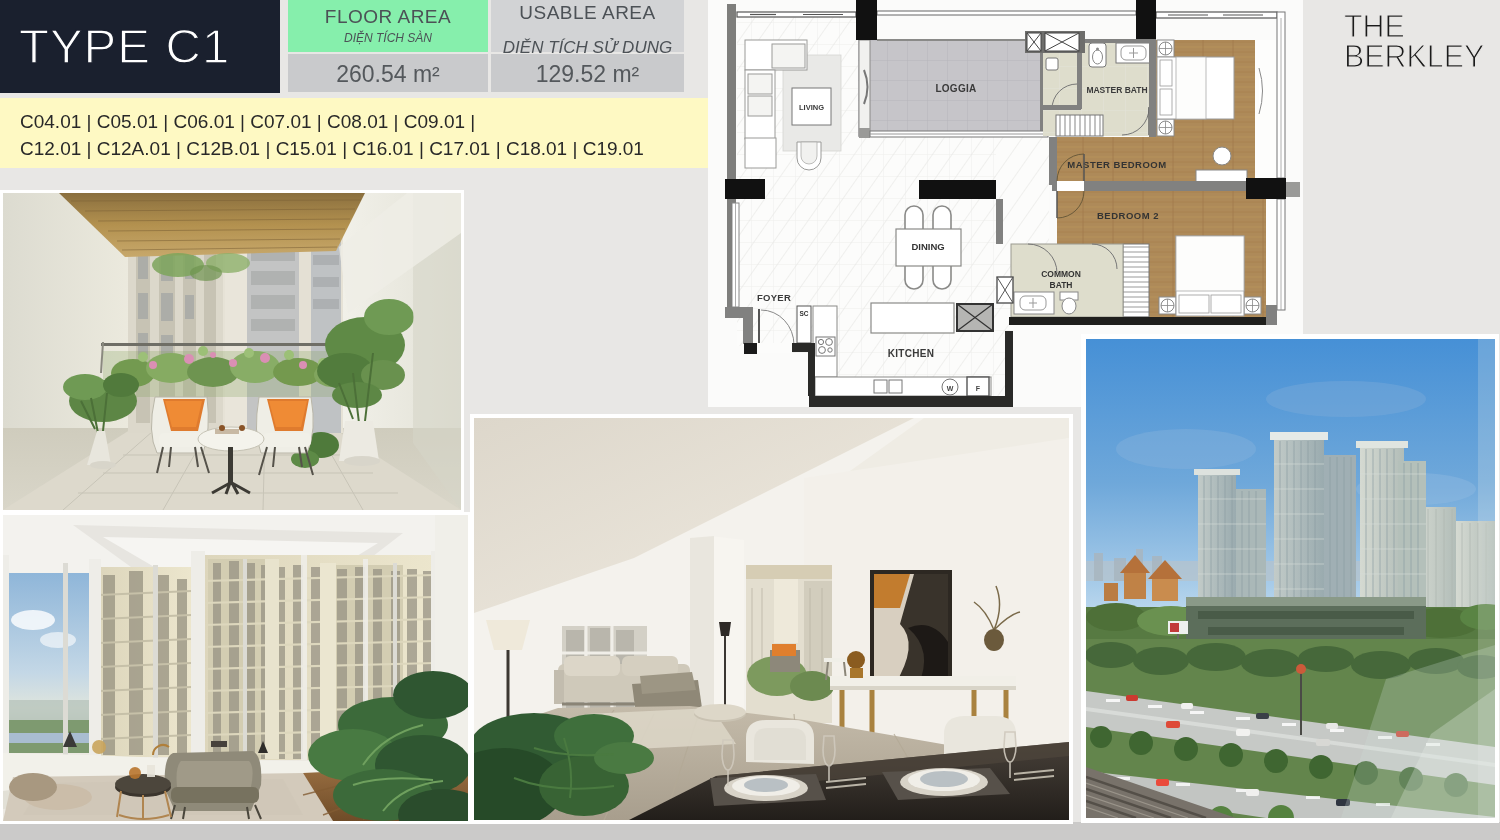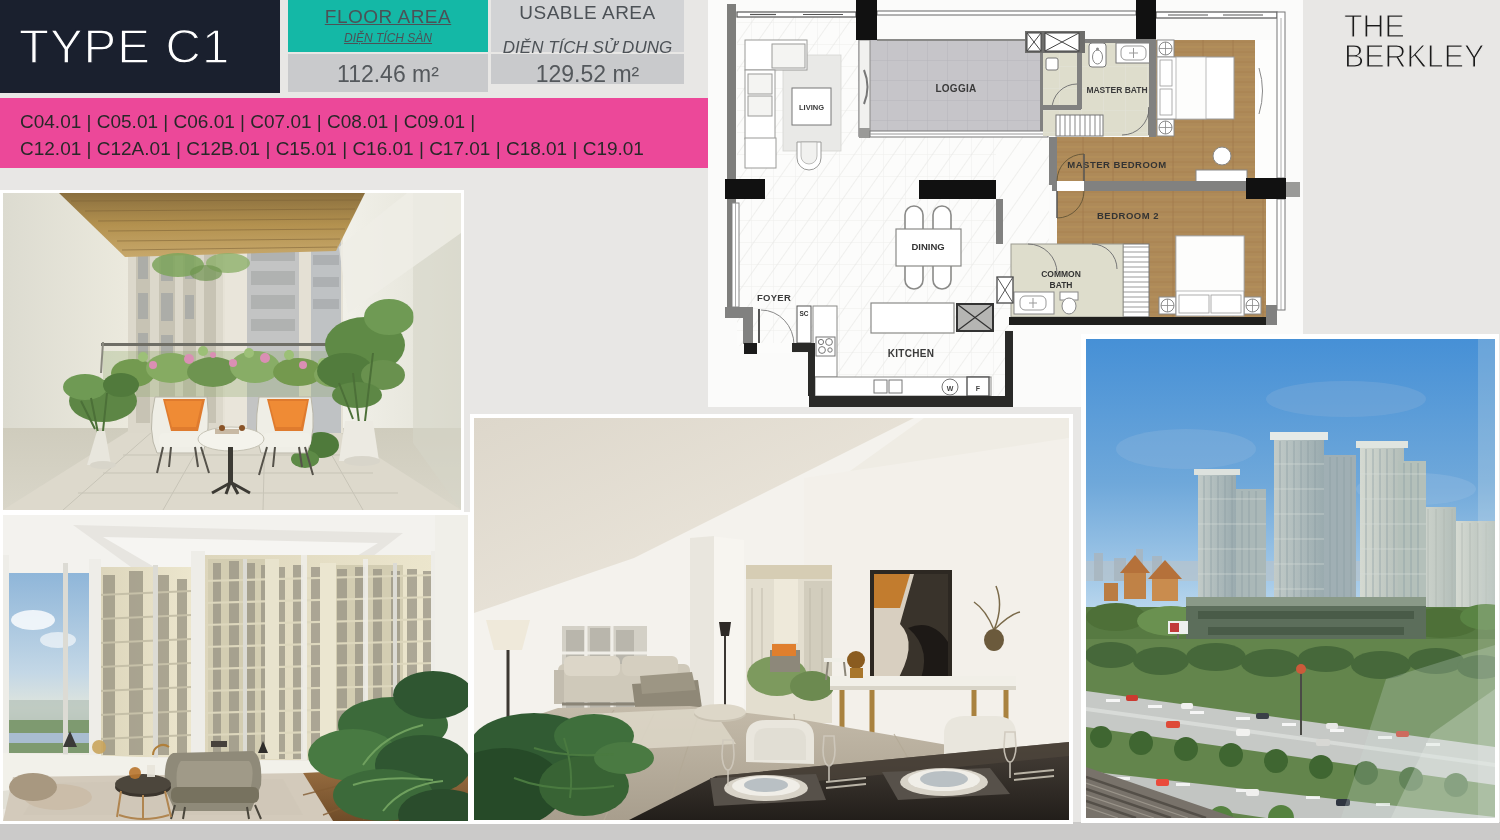--- a/index.html
+++ b/index.html
@@ -14,39 +14,39 @@
 <div class="abs" style="left:0;top:0;width:1500px;height:840px;background:#e8e7e5;"></div>
 
 <div class="abs" style="left:0;top:822px;width:1500px;height:18px;background:#cbcac9;"></div>
 
 <div class="abs" style="left:708px;top:0;width:595px;height:407px;background:#fbfbfa;"></div>
 
 <div class="abs" style="left:0;top:0;width:280px;height:93px;background:#1a202e;">
   <div class="abs" style="left:19px;top:0;height:93px;line-height:93px;color:#fff;font-size:49px;letter-spacing:1px;-webkit-text-stroke:1.3px #1a202e;">TYPE C1</div>
 </div>
 
-<div class="abs" style="left:288px;top:0;width:200px;height:52px;background:#14b8a6;color:#4c5156;text-align:center;text-decoration:underline;">
+<div class="abs" style="left:288px;top:0;width:200px;height:52px;background:#86efac;color:#4c5156;text-align:center;">
   <div style="font-size:19px;margin-top:6px;letter-spacing:0.5px;">FLOOR AREA</div>
   <div style="font-size:12px;font-style:italic;margin-top:3px;">DIỆN TÍCH SÀN</div>
 </div>
 
 <div class="abs" style="left:288px;top:54px;width:200px;height:38px;background:#c9cacc;color:#54585c;text-align:center;">
-  <div style="font-size:23px;margin-top:7px;">112.46 m²</div>
+  <div style="font-size:23px;margin-top:7px;">260.54 m²</div>
 </div>
 
 <div class="abs" style="left:491px;top:0;width:193px;height:52px;background:#d2d3d5;color:#4c5156;text-align:center;">
   <div style="font-size:19px;margin-top:2px;letter-spacing:0.5px;">USABLE AREA</div>
   <div style="font-size:17px;font-style:italic;margin-top:14px;">DIỆN TÍCH SỬ DỤNG</div>
 </div>
 
-<div class="abs" style="left:491px;top:54px;width:193px;height:30px;background:#c9cacc;color:#54585c;text-align:center;">
+<div class="abs" style="left:491px;top:54px;width:193px;height:38px;background:#c9cacc;color:#54585c;text-align:center;">
   <div style="font-size:23px;margin-top:7px;">129.52 m²</div>
 </div>
 
-<div class="abs" style="left:0;top:98px;width:708px;height:70px;background:#ec4899;color:#282828;">
+<div class="abs" style="left:0;top:98px;width:708px;height:70px;background:#fef9c3;color:#282828;">
   <div style="margin:10px 0 0 20px;font-size:19px;line-height:27px;">C04.01&nbsp;|&nbsp;C05.01&nbsp;|&nbsp;C06.01&nbsp;|&nbsp;C07.01&nbsp;|&nbsp;C08.01&nbsp;|&nbsp;C09.01&nbsp;|<br>C12.01&nbsp;|&nbsp;C12A.01&nbsp;|&nbsp;C12B.01&nbsp;|&nbsp;C15.01&nbsp;|&nbsp;C16.01&nbsp;|&nbsp;C17.01&nbsp;|&nbsp;C18.01&nbsp;|&nbsp;C19.01</div>
 </div>
 
 <div class="abs" style="left:1344px;top:11px;color:#1b1b1b;font-size:32px;line-height:30px;-webkit-text-stroke:1.1px #e8e7e5;transform:scaleX(0.95);transform-origin:left top;">THE<br>BERKLEY</div>
 
 <div class="abs" style="left:708px;top:0;width:595px;height:407px;" id="plan">
 <svg width="595" height="407" viewBox="0 0 595 407" xmlns="http://www.w3.org/2000/svg" font-family="Liberation Sans, sans-serif">
 <defs>
 <pattern id="marble" width="16" height="16" patternUnits="userSpaceOnUse" patternTransform="rotate(-55)">
   <rect width="16" height="16" fill="#fcfcfb"></rect>

